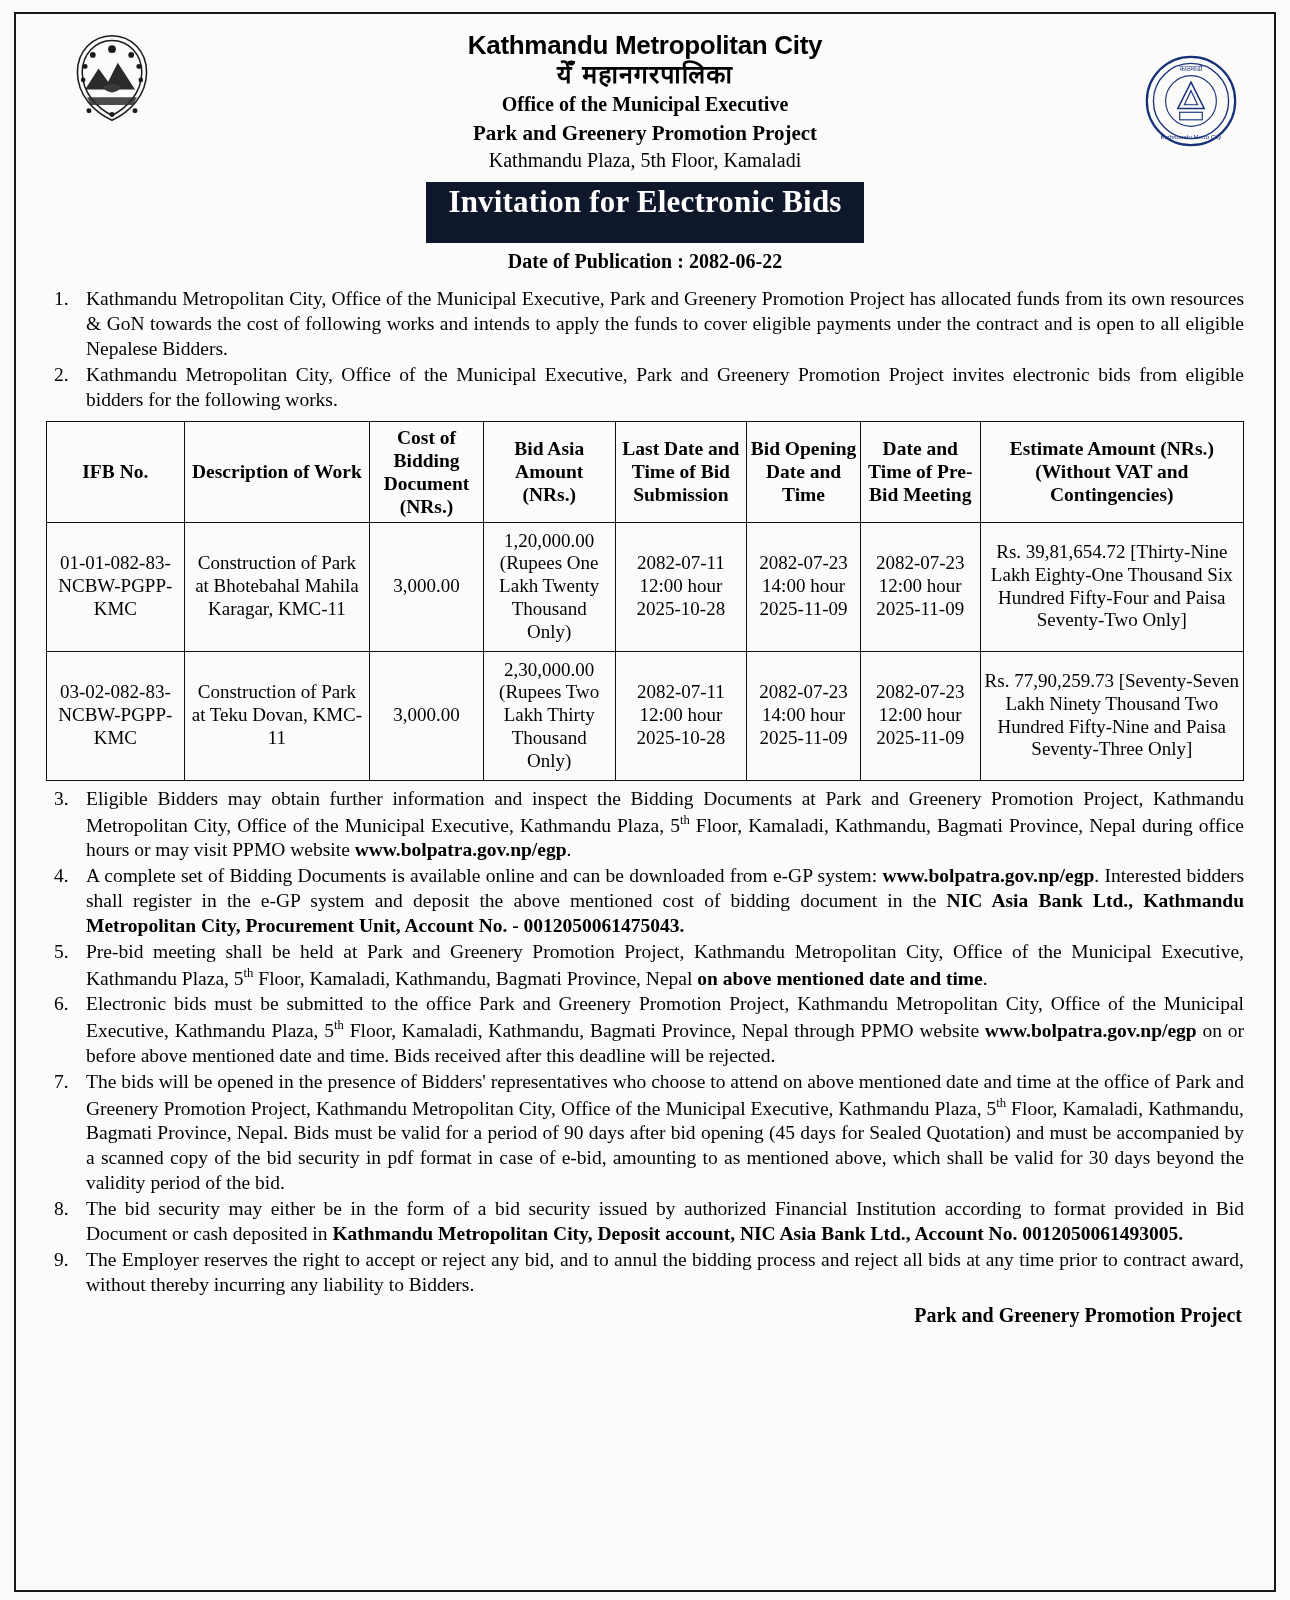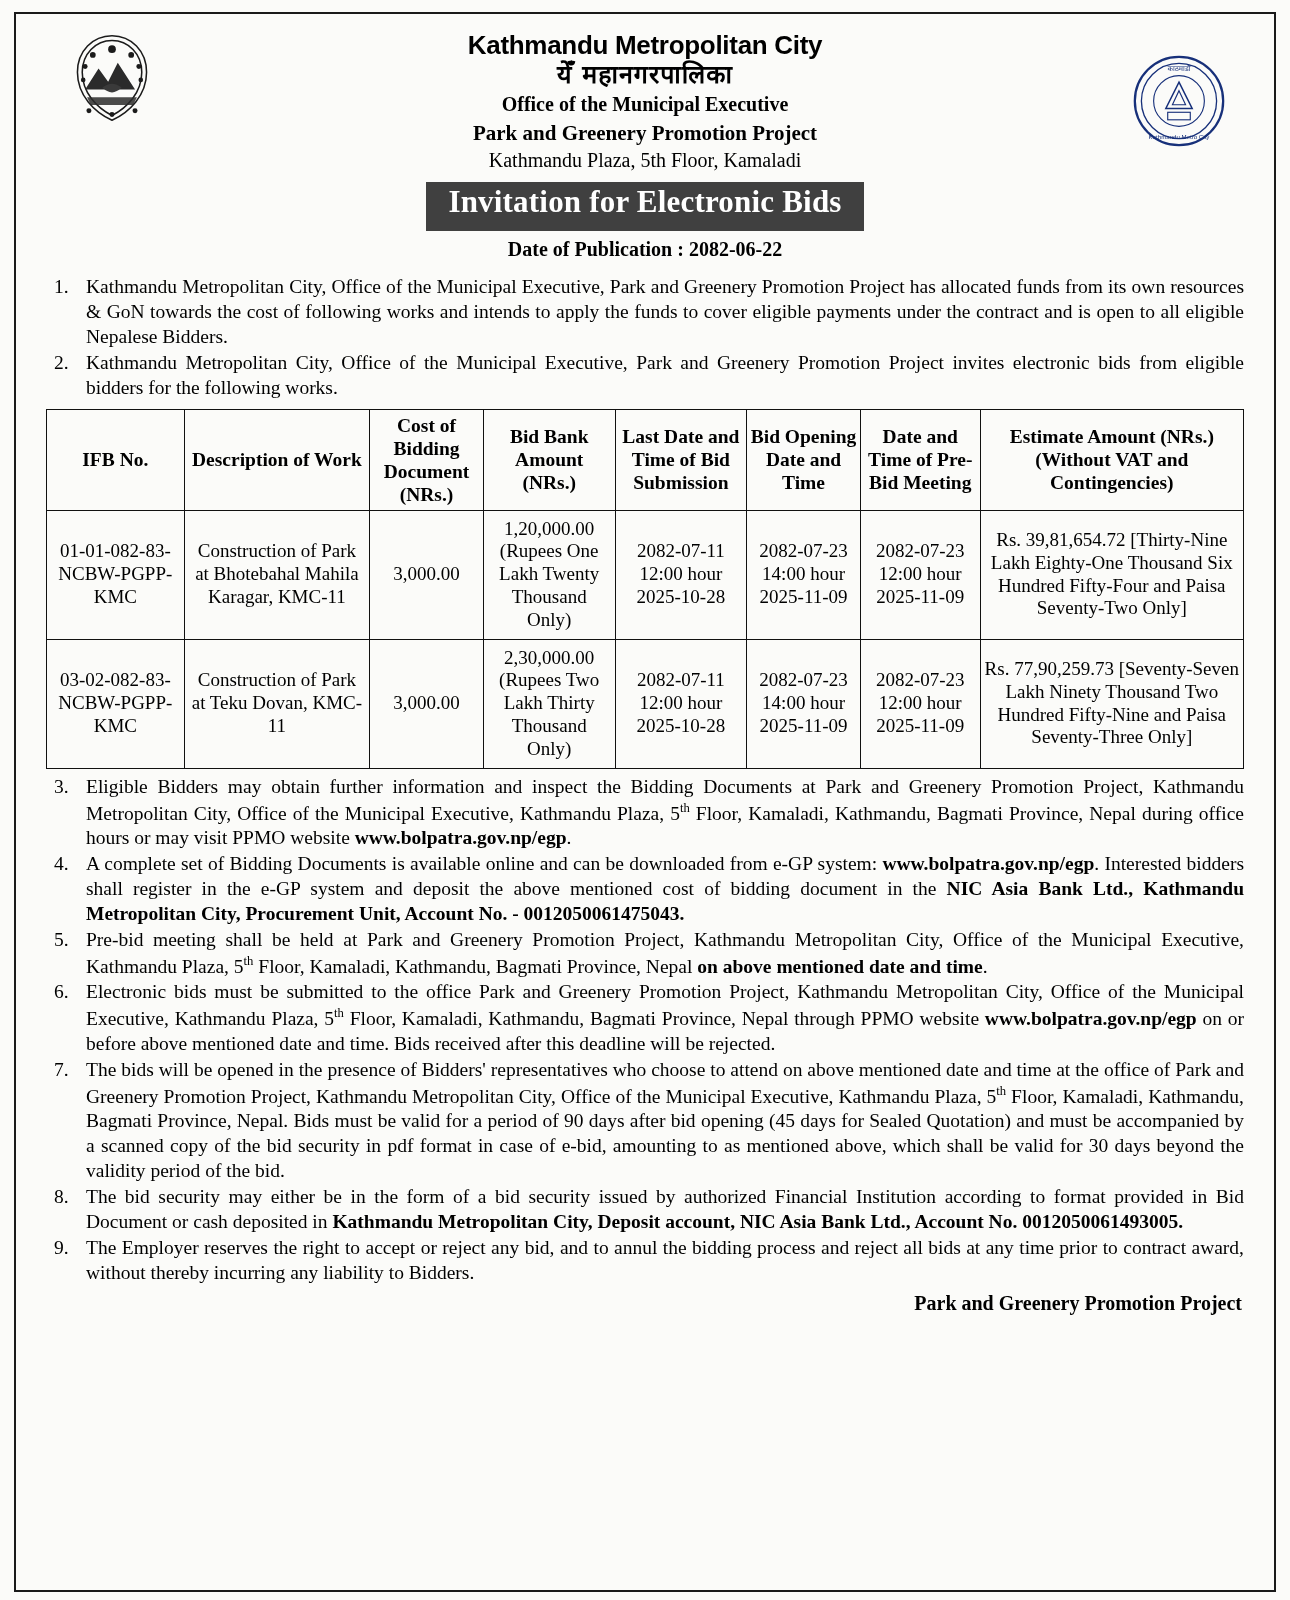--- a/index.html
+++ b/index.html
@@ -37,21 +37,21 @@
     position: relative;
     text-align: center;
   }
   .emblem-left, .emblem-right {
     position: absolute;
     top: 6px;
     width: 96px;
     height: 96px;
   }
   .emblem-left { left: 18px; }
-  .emblem-right { right: 18px; top: 30px; width: 94px; height: 94px;}
+  .emblem-right { right: 6px; top: 30px; width: 94px; height: 94px;}
 
   .org-title {
     font-size: 26px;
     font-weight: bold;
     letter-spacing: -0.3px;
     font-family: Liberation Sans, sans-serif;
     line-height: 1.05;
     padding-top: 8px;
   }
   .org-title-np {
@@ -77,25 +77,25 @@
     font-size: 20px;
     font-weight: normal;
     line-height: 1.3;
   }
   .banner-wrap {
     margin-top: 9px;
     text-align: center;
   }
   .banner {
     display: inline-block;
-    background: #404040;
+    background: #0f172a;
     color: #ffffff;
     font-size: 31px;
     font-weight: bold;
-    padding: 2px 22px 11px 22px;
+    padding: 2px 22px 23px 22px;
     letter-spacing: 0.2px;
   }
   .pub-date {
     font-size: 20px;
     font-weight: bold;
     margin-top: 7px;
     margin-bottom: 14px;
   }
 
   
@@ -244,21 +244,21 @@
         <col class="col-last">
           <col class="col-open">
           <col class="col-pre">
           <col class="col-est">
       </colgroup>
       <thead>
         <tr>
           <th>IFB No.</th>
           <th>Description of Work</th>
           <th>Cost of Bidding Document (NRs.)</th>
-          <th>Bid Bank Amount (NRs.)</th>
+          <th>Bid Asia Amount (NRs.)</th>
           <th>Last Date and Time of Bid Submission</th>
           <th>Bid Opening Date and Time</th>
           <th>Date and Time of Pre-Bid Meeting</th>
           <th>Estimate Amount (NRs.) (Without VAT and Contingencies)</th>
         </tr>
       </thead>
       <tbody>
         <tr>
           <td>01-01-082-83-NCBW-PGPP-KMC</td>
           <td>Construction of Park at Bhotebahal Mahila Karagar, KMC-11</td>

